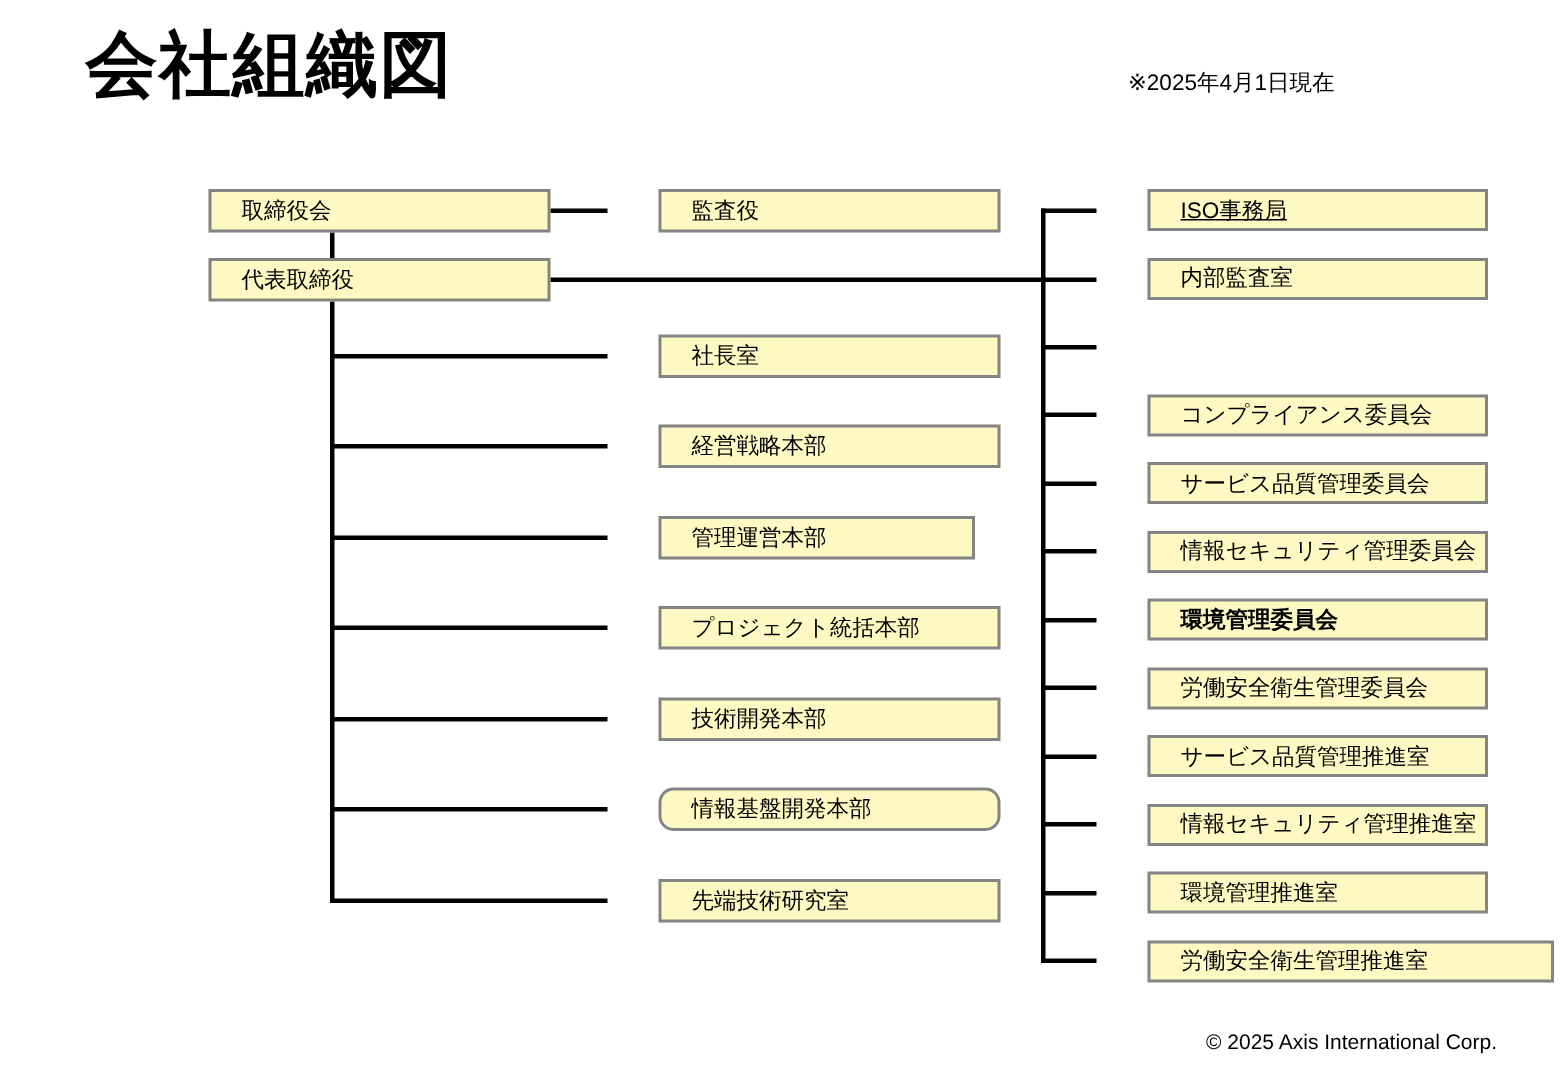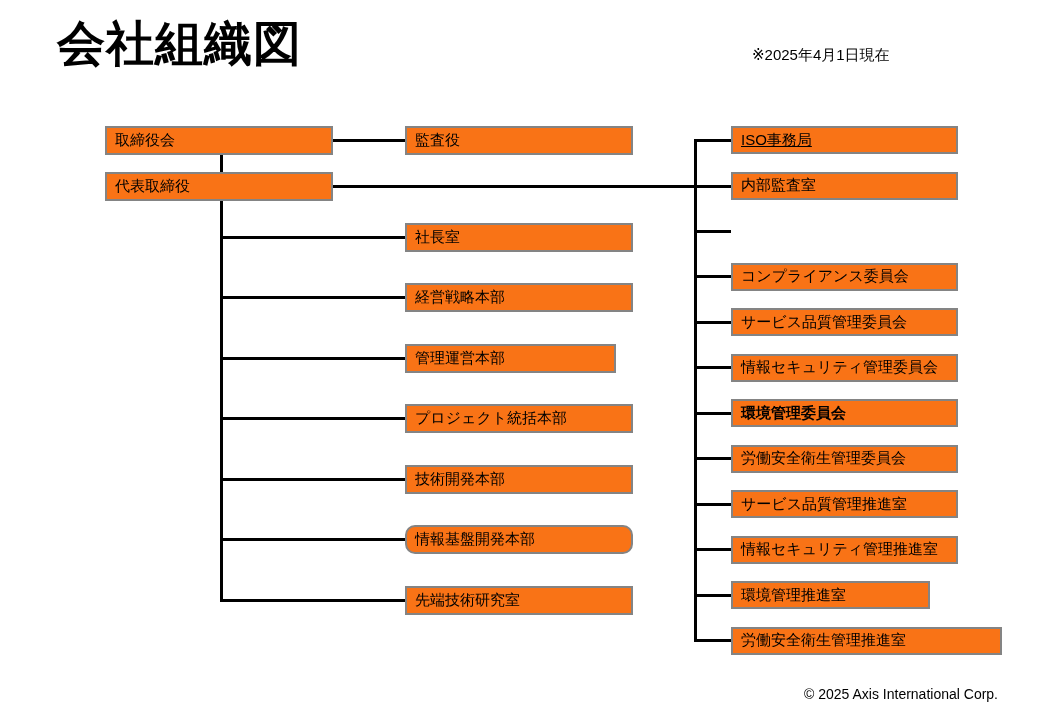--- a/index.html
+++ b/index.html
@@ -35,28 +35,29 @@
     position:absolute;
     right:42px;
     top:686px;
     font-size:14px;
     color:#000000;
   }
   .node{
     position:absolute;
     box-sizing:border-box;
     height:29px;
-    background:#f97316;
+    background:#fef9c3;
     border:2.5px solid #848484;
     display:flex;
     align-items:center;
-    padding-left:8px;
+    padding-left:20px;
     font-size:15px;
     color:#000000;
     white-space:nowrap;
+    margin-left:34px;
   }
   .node.r{height:28px;}
   .hline{position:absolute;height:3px;background:#000000;}
   .vline{position:absolute;width:3px;background:#000000;}
 </style>
 </head>
 <body>
 
 <div class="canvas">
 
@@ -101,18 +102,18 @@
 
   <div class="node r" style="left:731px;top:126px;width:227px;text-decoration:underline;">ISO事務局</div>
   <div class="node r" style="left:731px;top:171.5px;width:227px;">内部監査室</div>
   <div class="node r" style="left:731px;top:262.5px;width:227px;">コンプライアンス委員会</div>
   <div class="node r" style="left:731px;top:308px;width:227px;">サービス品質管理委員会</div>
   <div class="node r" style="left:731px;top:353.5px;width:227px;">情報セキュリティ管理委員会</div>
   <div class="node r" style="left:731px;top:399px;width:227px;font-weight:bold;">環境管理委員会</div>
   <div class="node r" style="left:731px;top:444.5px;width:227px;">労働安全衛生管理委員会</div>
   <div class="node r" style="left:731px;top:490px;width:227px;">サービス品質管理推進室</div>
   <div class="node r" style="left:731px;top:535.5px;width:227px;">情報セキュリティ管理推進室</div>
-  <div class="node r" style="left:731px;top:581px;width:199px;text-align:center;">環境管理推進室</div>
+  <div class="node r" style="left:731px;top:581px;width:227px;text-align:center;">環境管理推進室</div>
   <div class="node r" style="left:731px;top:626.5px;width:271px;">労働安全衛生管理推進室</div>
 
   <div class="footer-note">© 2025 Axis International Corp.</div>
 
 </div>
 
 </body></html>

